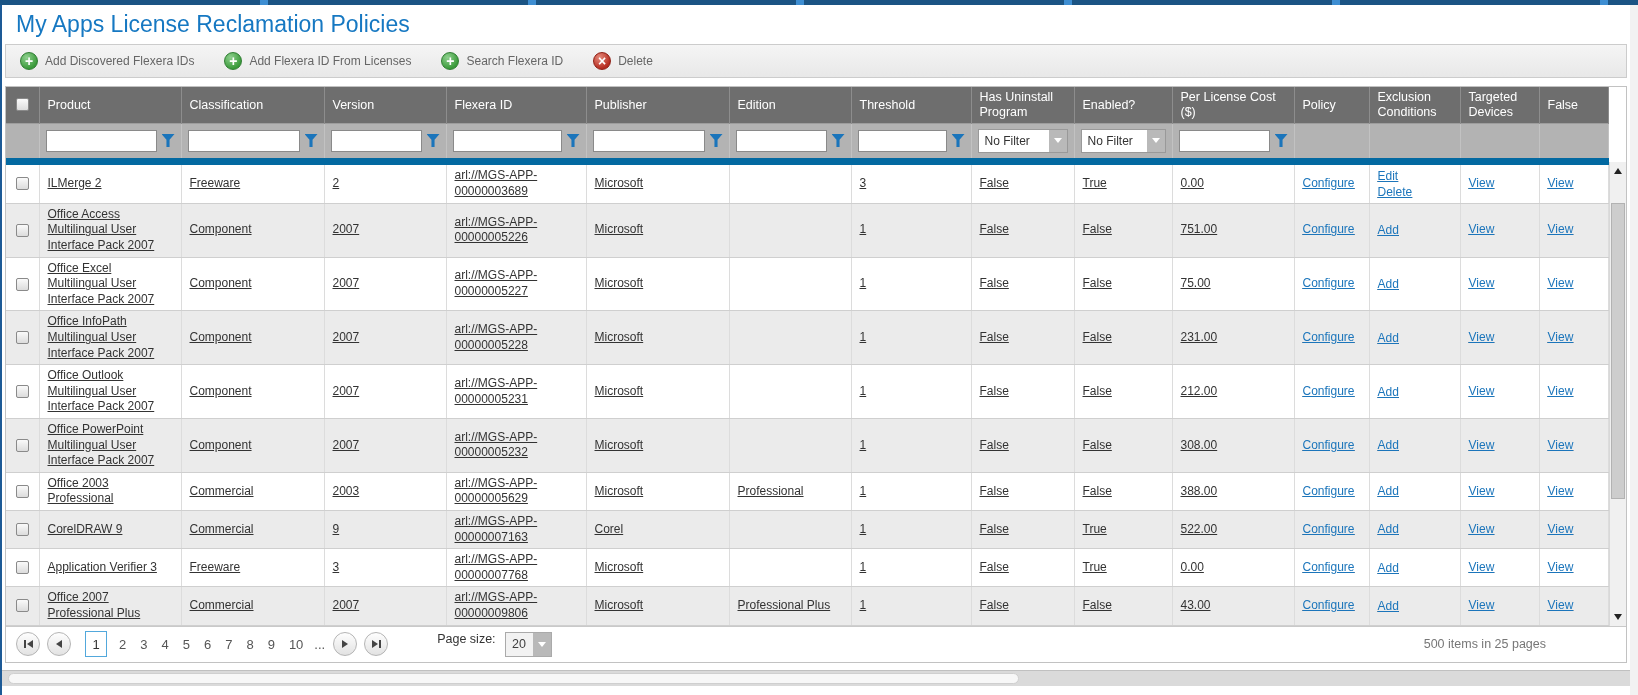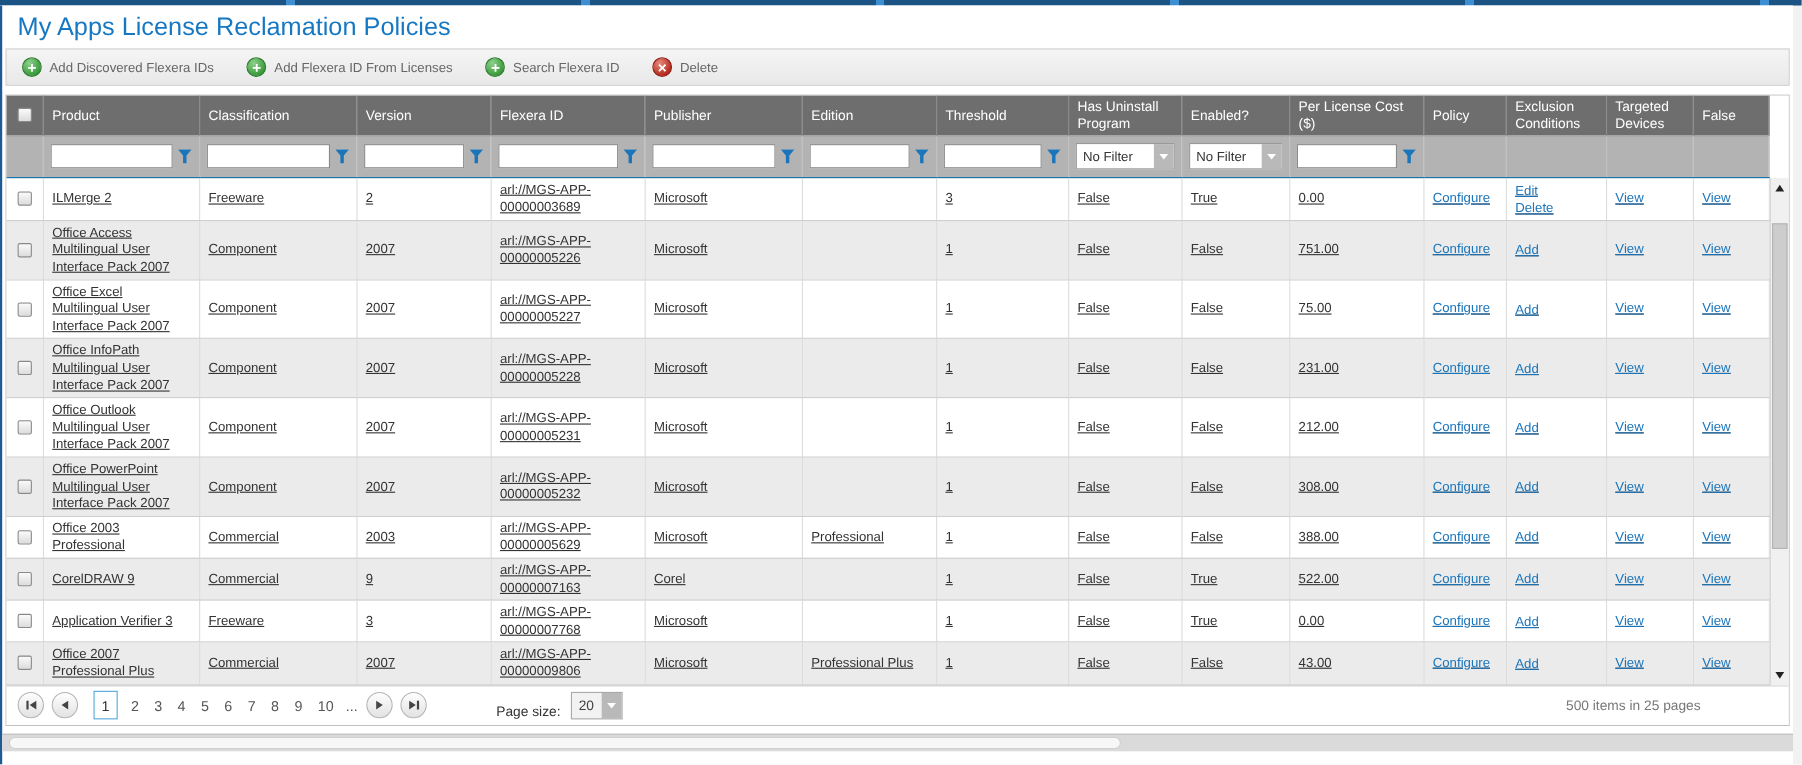--- a/index.html
+++ b/index.html
@@ -63,21 +63,21 @@
     padding: 3px 8px; height: 36px;
     border-right: 1px solid #8d8d8d;
     line-height: 1.15;
   }
   .head-row th.cb-col { padding: 3px 0; text-align: center; }
   .filter-row td {
     background: var(--filter-gray);
     height: 38px; padding: 0 6px;
     border-right: 1px solid #c2c2c2;
     border-top: 1px solid #9d9d9d;
-    border-bottom: 1px solid #0369a1;
+    border-bottom: 7px solid #0369a1;
     vertical-align: middle;
   }
   .f-wrap { display: flex; align-items: center; gap: 5px; }
   input.f-input {
     flex: 1; min-width: 0; height: 22px;
     border: 1px solid #8a8a8a; background: #fff;
     padding: 0 4px; font-size: 12px;
     font-family: "Liberation Sans", sans-serif;
   }
   .funnel {
@@ -147,21 +147,21 @@
   .vbar { width: 2px; height: 8px; background: #444; }
   .pg-nums { display: flex; align-items: center; margin: 0 2px; }
   .pg-current {
     min-width: 22px; height: 26px; padding: 0 4px;
     border: 1px solid #52a8dc; background: #fff;
     display: flex; align-items: center; justify-content: center;
     color: #333; margin: 0 5px; cursor: default;
   }
   .pg-num { color: #555; margin: 0 7px; cursor: pointer; }
   .pg-dots { color: #555; margin: 0 8px 0 2px; cursor: pointer; }
-  .psize { display: flex; align-items: flex-end; gap: 9px; margin-left: 56px; }
+  .psize { display: flex; align-items: flex-start; gap: 9px; margin-left: 42px; }
   .ps-label { color: #333; font-size: 12.5px; }
   .ps-box { display: flex; align-items: stretch; height: 25px; border: 1px solid #aaa; background: #f2f2f2; cursor: pointer; }
   .ps-val { width: 27px; display: flex; align-items: center; justify-content: center; font-size: 12.5px; color: #404040; }
   .ps-btn { width: 18px; background: #b9b9b9; display: flex; align-items: center; justify-content: center; }
   .pager-summary { margin-left: auto; color: #777; font-size: 12.5px; }
 
   .hscroll {
     margin-top: 7px;
     height: 16px; width: 1630px;
     background: #dadada; border-top: 1px solid #c0c0c0;

